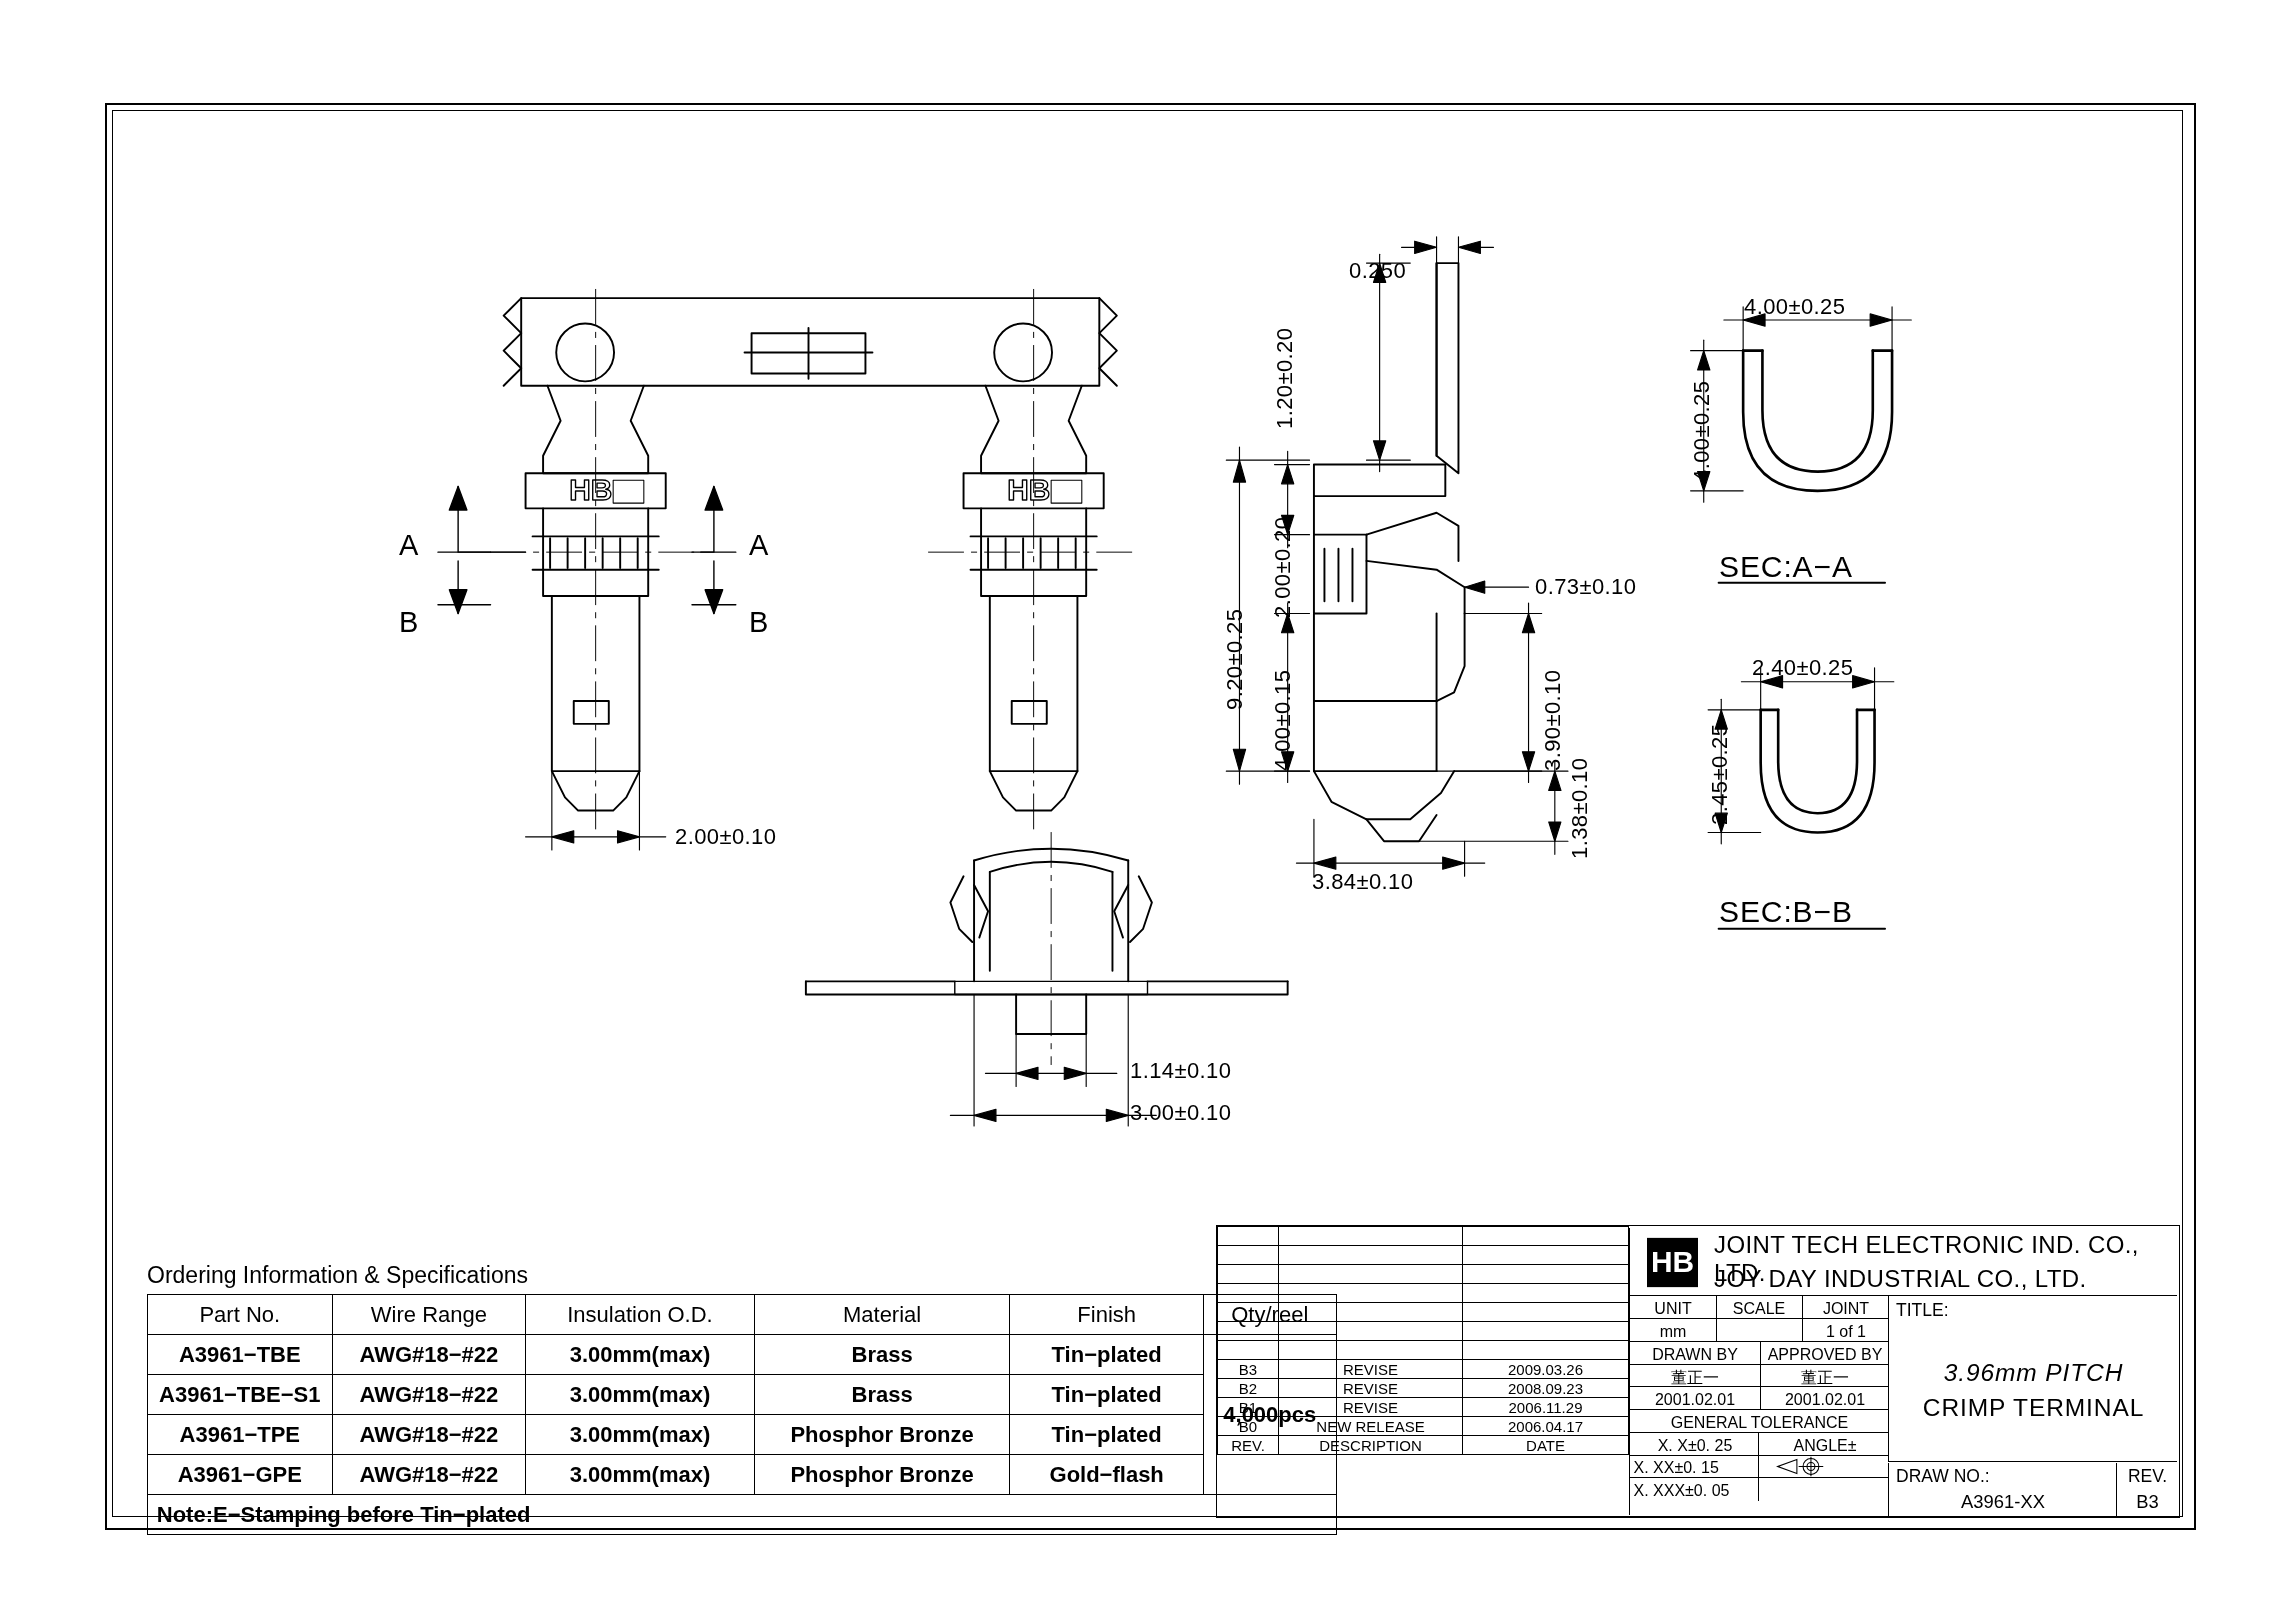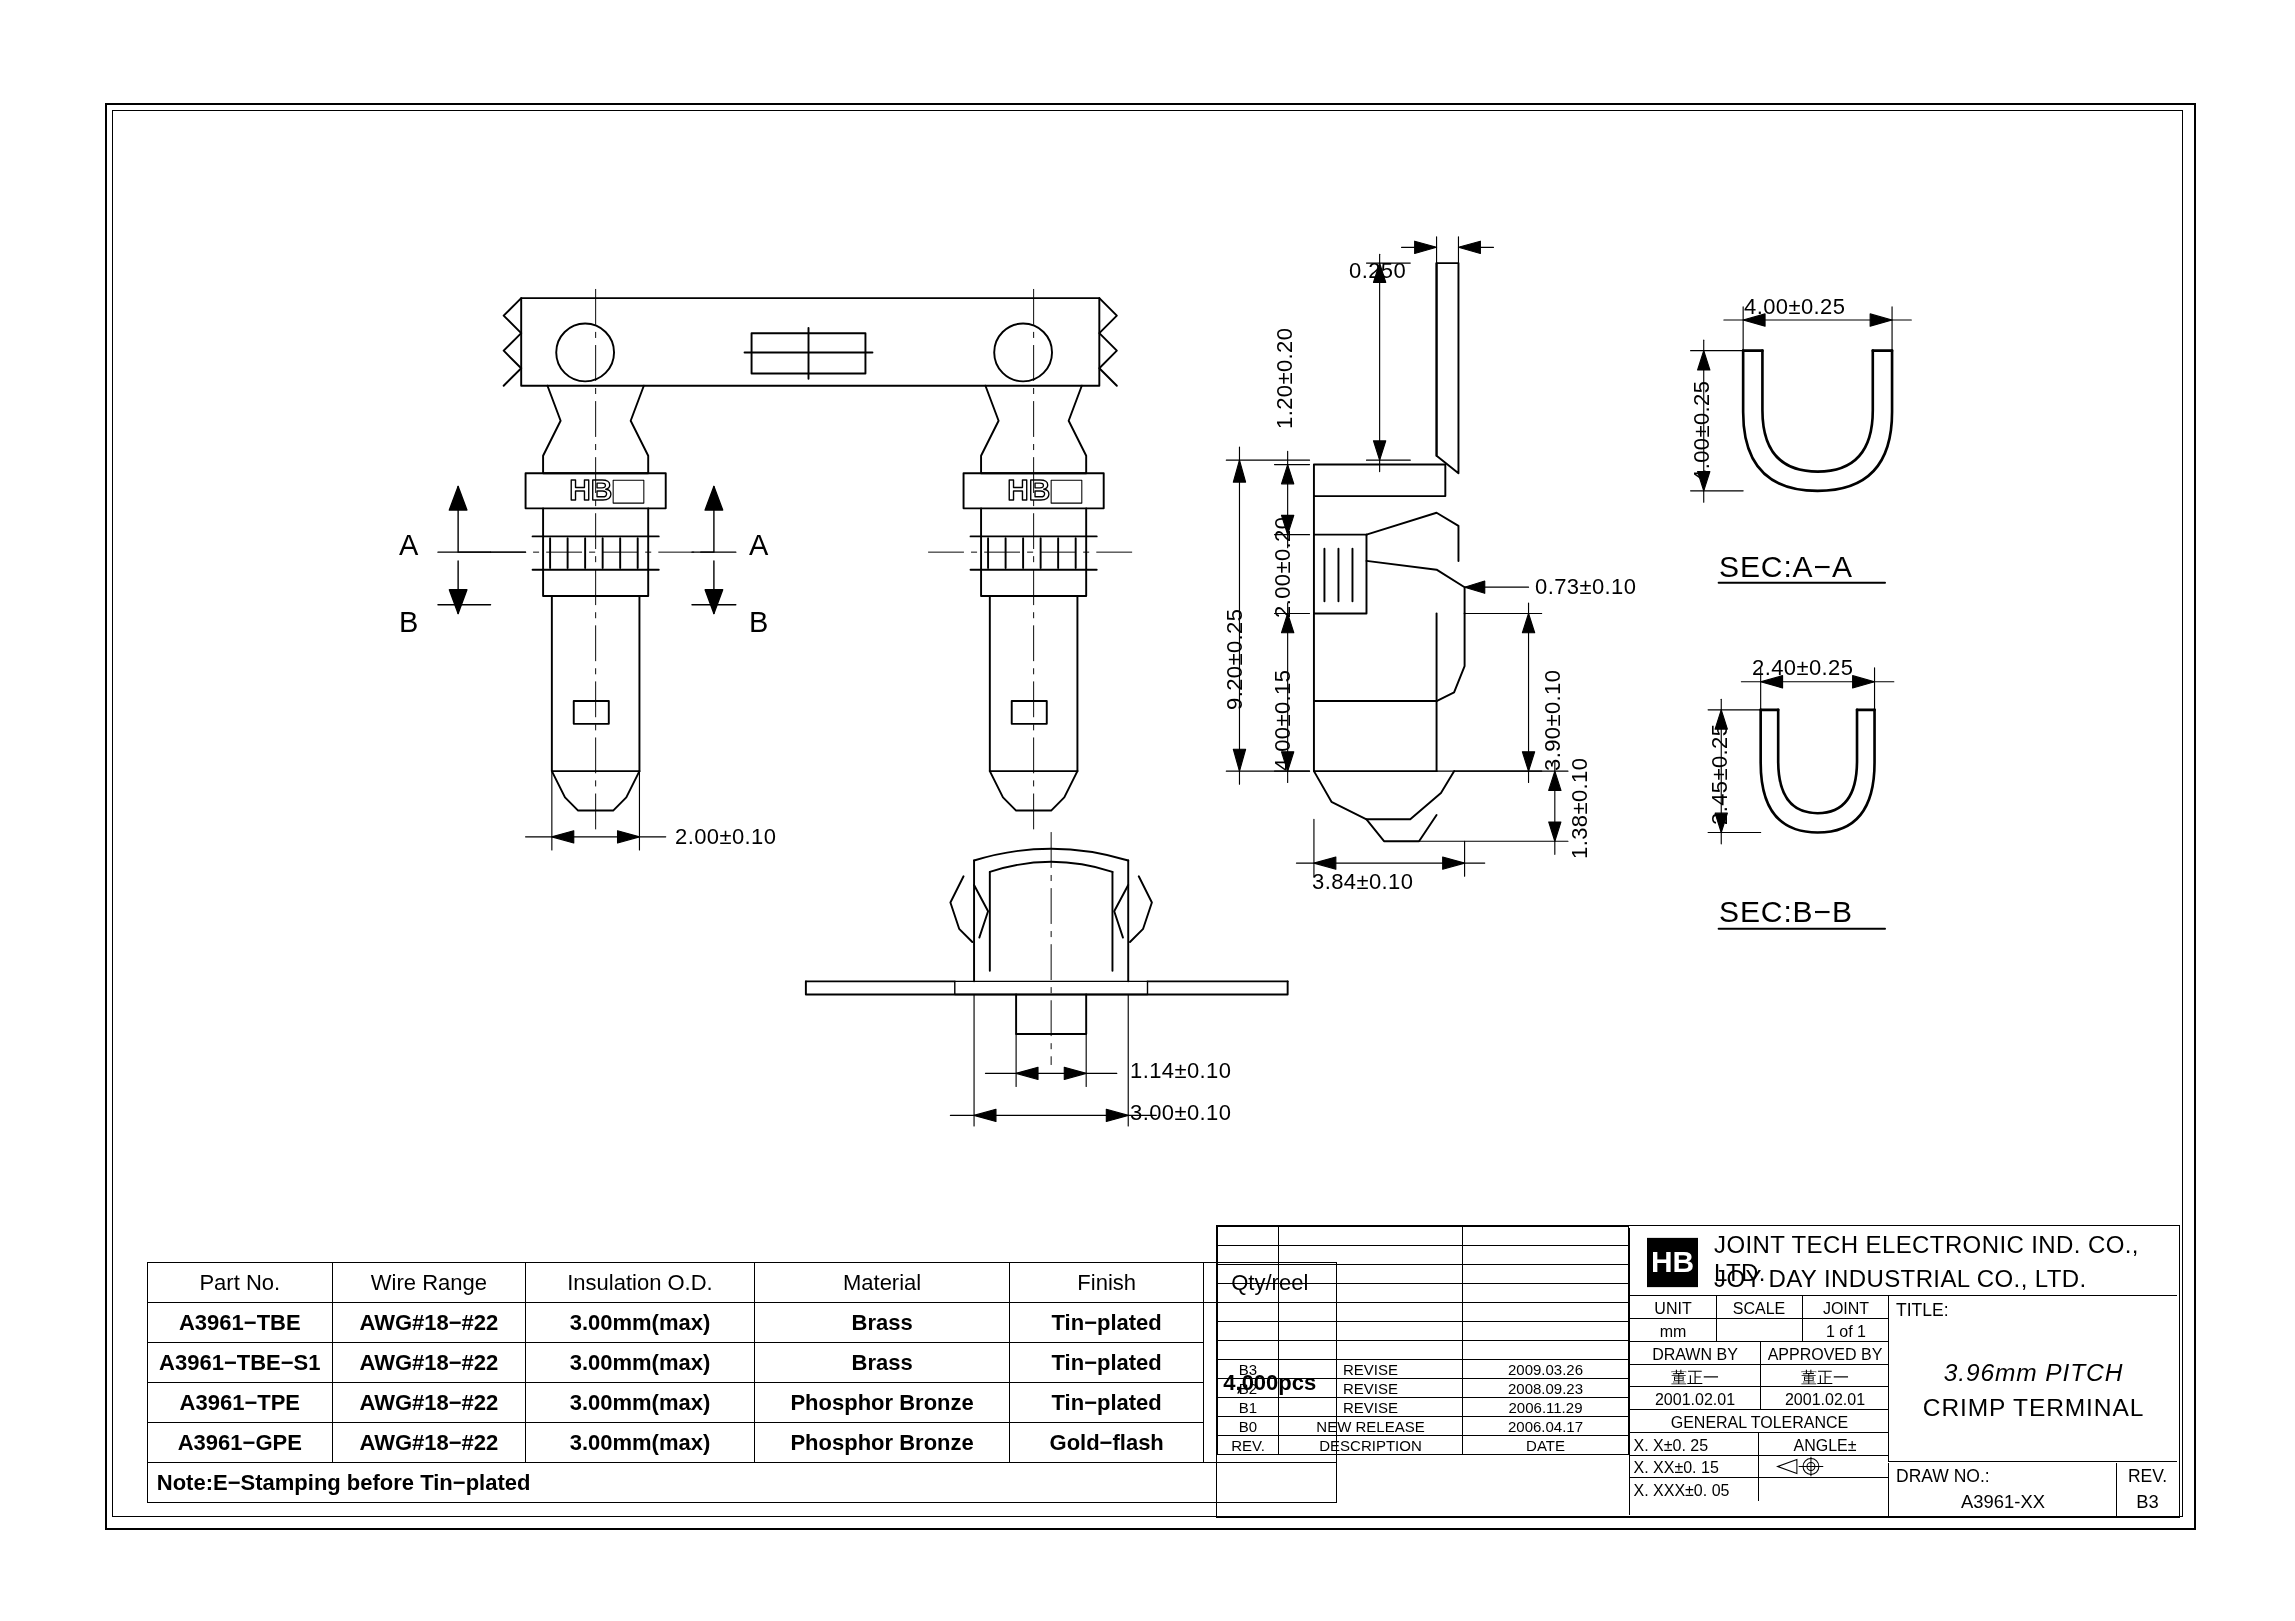--- a/index.html
+++ b/index.html
@@ -260,20 +260,21 @@
 
   <div class="lbl" style="left:399px;top:529px;font-size:29px;">A</div>
   <div class="lbl" style="left:749px;top:529px;font-size:29px;">A</div>
   <div class="lbl" style="left:399px;top:606px;font-size:29px;">B</div>
   <div class="lbl" style="left:749px;top:606px;font-size:29px;">B</div>
 
   <div class="lbl" style="left:1719px;top:550px;font-size:30px;letter-spacing:0.9px;">SEC:A−A</div>
   <div class="lbl" style="left:1719px;top:895px;font-size:30px;letter-spacing:0.9px;">SEC:B−B</div>
 
   <div class="order-wrap">
+    <div class="order-title">Ordering Information &amp; Specifications</div>
     <table class="order">
       <thead>
         <tr>
           <th style="width:166px">Part No.</th>
           <th style="width:175px">Wire Range</th>
           <th style="width:210px">Insulation O.D.</th>
           <th style="width:237px">Material</th>
           <th style="width:175px">Finish</th>
           <th style="width:114px">Qty/reel</th>
         </tr>
@@ -425,21 +426,21 @@
         <div class="cell" style="left:0;top:3.5px;width:130px;">2001.02.01</div>
         <div class="cell" style="left:130px;top:3.5px;width:130px;">2001.02.01</div>
         <div style="position:absolute;left:130px;top:0;width:0.9px;height:23px;background:#000;"></div>
       </div>
 
       <div style="position:absolute;left:0;top:114px;width:259px;height:23px;border-bottom:1.1px solid #000;">
         <div class="cell" style="left:0;top:3.5px;width:259px;">GENERAL TOLERANCE</div>
       </div>
 
       <div style="position:absolute;left:0;top:137px;width:259px;height:23px;border-bottom:1.1px solid #000;">
-        <div class="cell" style="left:3.5px;top:3.5px;width:123px;text-align:left;">X. X±0. 25</div>
+        <div class="cell" style="left:3.5px;top:3.5px;width:123px;text-align:center;">X. X±0. 25</div>
         <div class="cell" style="left:130px;top:3.5px;width:130px;">ANGLE±</div>
         <div style="position:absolute;left:128px;top:0;width:0.9px;height:23px;background:#000;"></div>
       </div>
       <div style="position:absolute;left:0;top:159px;width:259px;height:23px;border-bottom:1.1px solid #000;">
         <div class="cell" style="left:3.5px;top:3.5px;width:123px;text-align:left;">X. XX±0. 15</div>
         <svg viewBox="0 0 148 26" style="position:absolute;left:130px;top:0;width:130px;height:23px;">
           <g fill="none" stroke="#000" stroke-width="1.2">
             <path d="M20 13 L42 5 L42 21 Z"></path>
             <circle cx="58" cy="13" r="9"></circle>
             <circle cx="58" cy="13" r="4.5"></circle>

